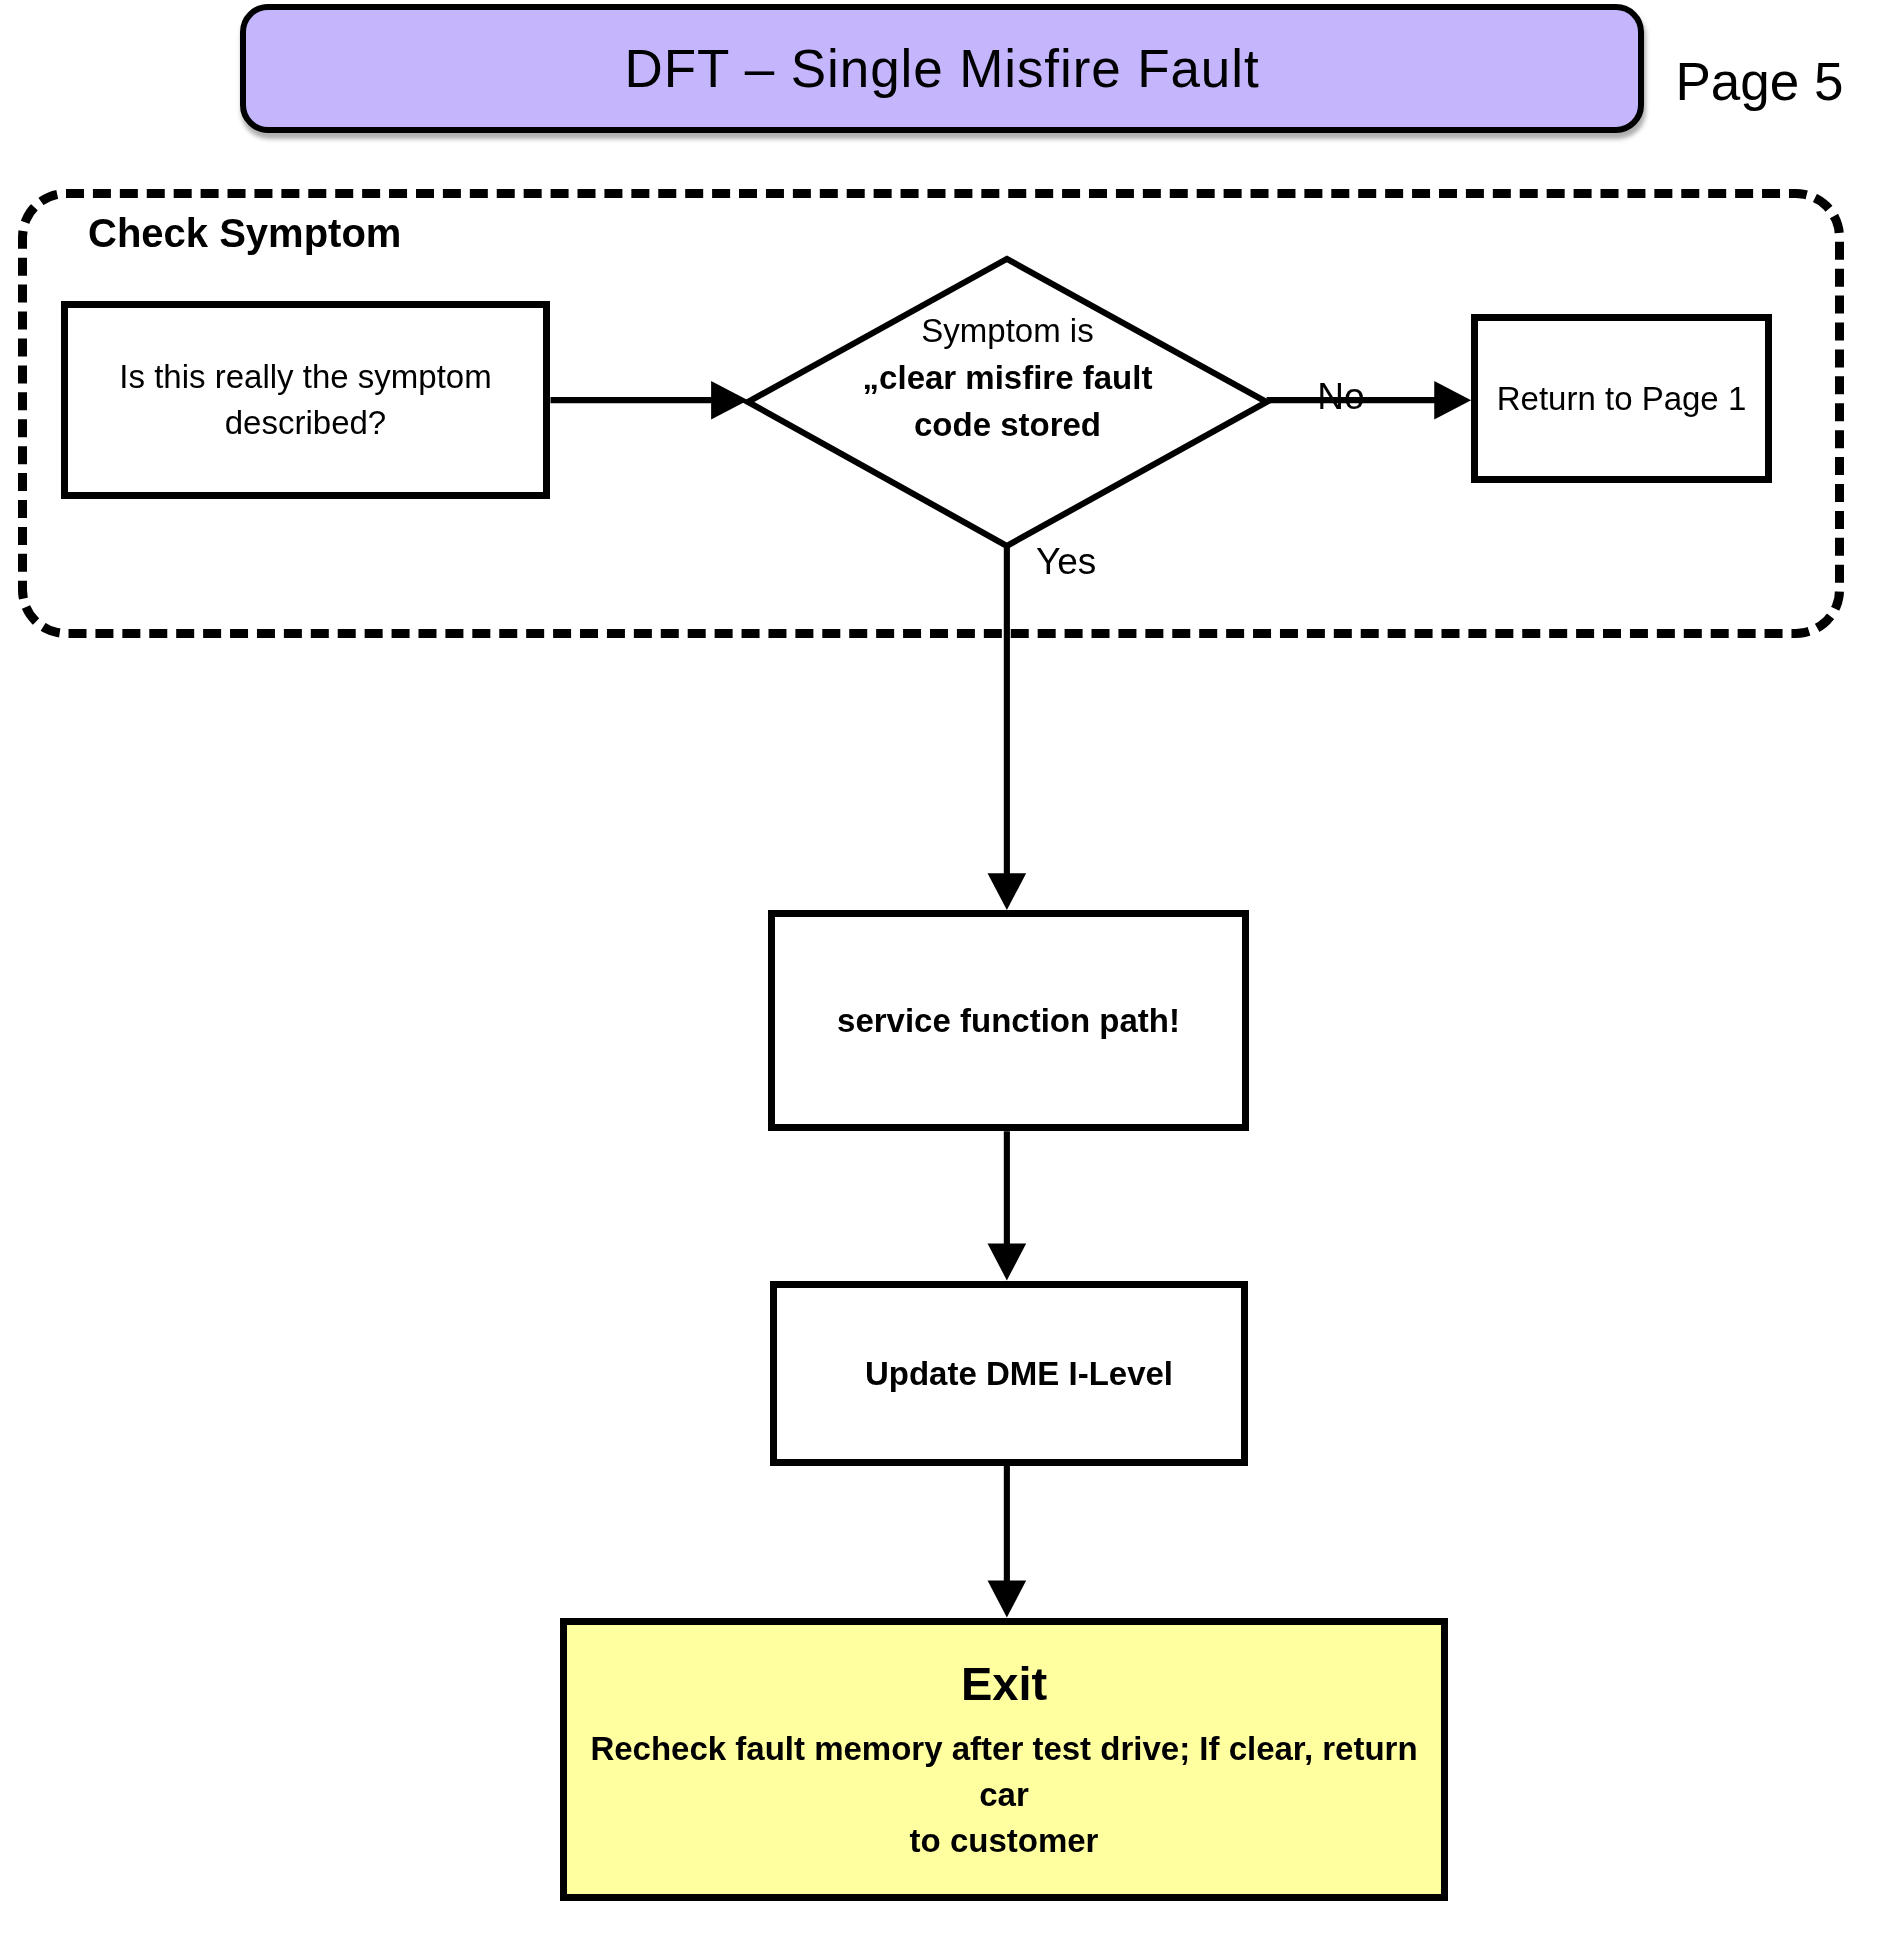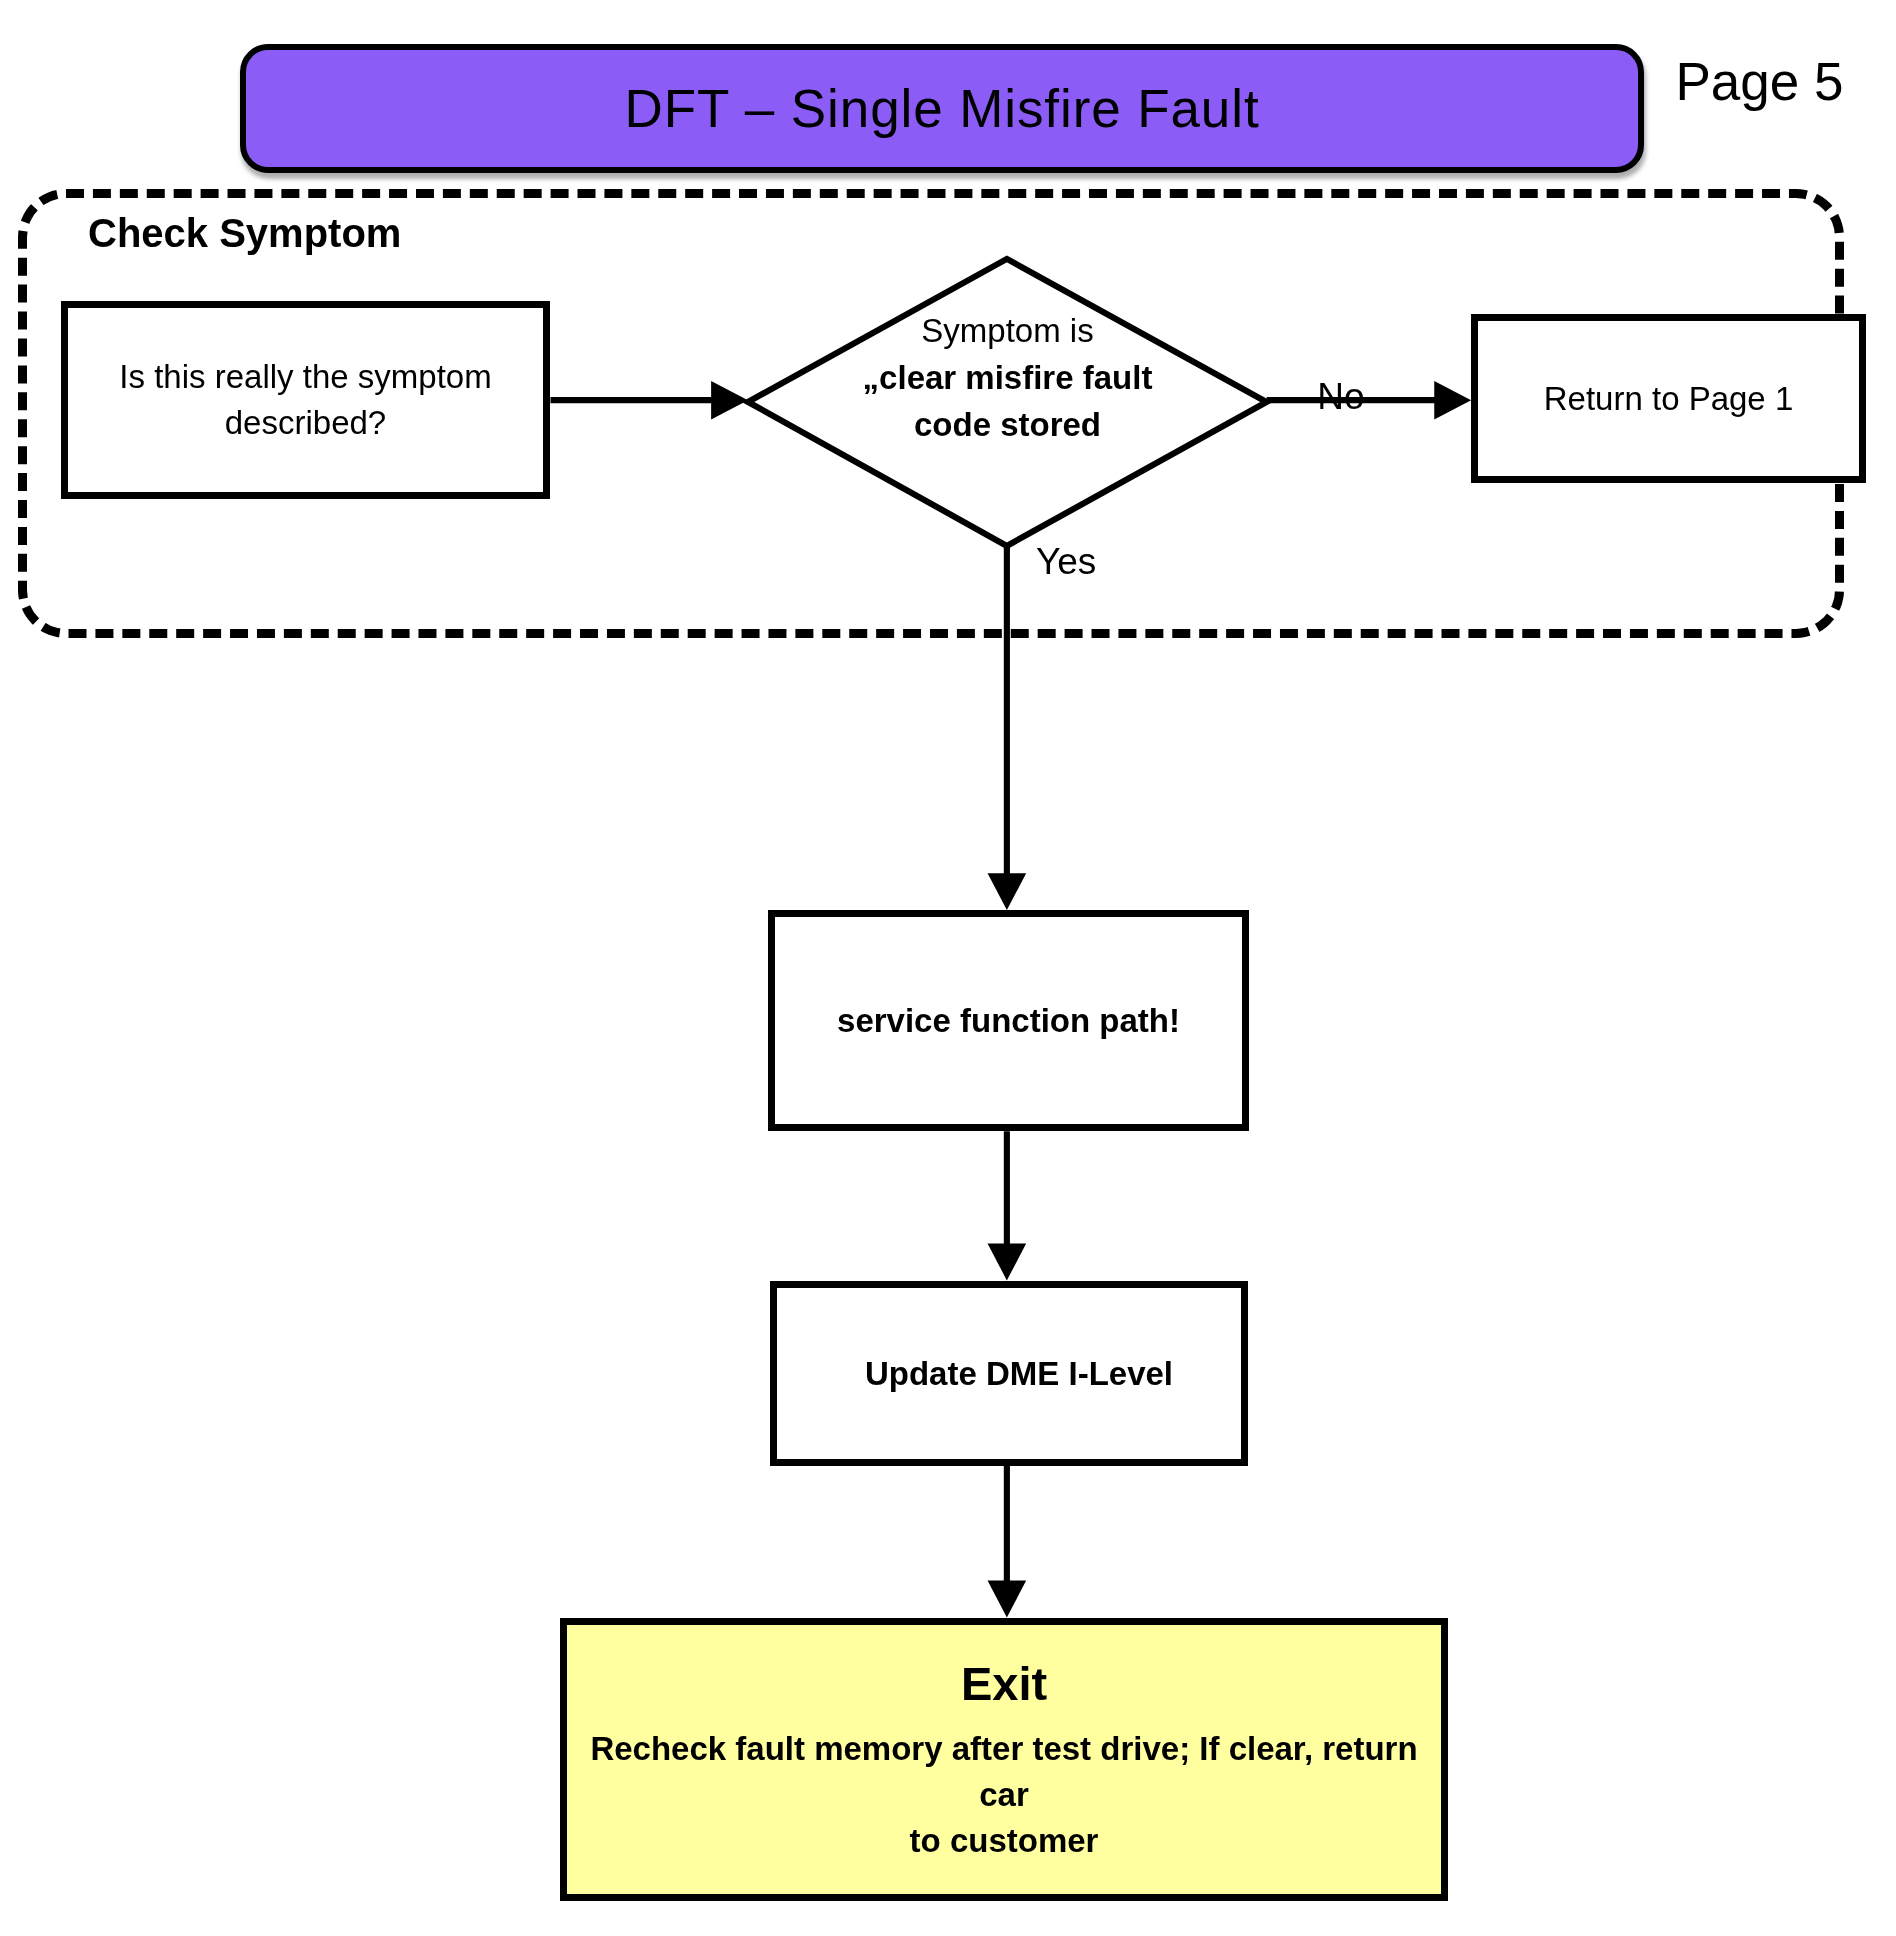--- a/index.html
+++ b/index.html
@@ -5,25 +5,24 @@
   html,body{margin:0;padding:0;background:#ffffff;}
   body{
     width:1897px;height:1936px;position:relative;overflow:hidden;
     font-family:"Liberation Sans", sans-serif;color:#000;
   }
   *{box-sizing:border-box;}
 
   
   .header-pill{
     position:absolute;left:240px;top:4.4px;width:1404px;height:129px;
-    background:#8b5cf6;border:6.1px solid #000;border-radius:28px;
+    background:#c4b5fd;border:6.1px solid #000;border-radius:28px;
     display:flex;align-items:center;justify-content:center;
     box-shadow:1.8px 5.3px 4.4px rgba(110,110,110,0.55);
     z-index:3;
-    margin-top:40px;
   }
   .header-pill .title{font-size:53px;letter-spacing:0.9px;}
   .page-label{
     position:absolute;left:1663px;top:42px;width:193px;height:79px;
     display:flex;align-items:center;justify-content:center;
     font-size:53px;z-index:3;
   }
 
   
   .dashed-box{
@@ -37,21 +36,21 @@
   
   svg.connectors{position:absolute;left:0;top:0;z-index:2;}
 
   
   .node{
     position:absolute;background:#fff;border:7px solid #000;
     display:flex;flex-direction:column;align-items:center;justify-content:center;
     text-align:center;z-index:3;font-size:33px;line-height:46px;
   }
   .node.question{left:61px;top:301px;width:489px;height:198px;padding:0 24.6px;}
-  .node.return{left:1471px;top:314px;width:395px;height:169px;}
+  .node.return{left:1471px;top:314px;width:301px;height:169px;}
   .node.clear{left:768px;top:910px;width:481px;height:221px;font-weight:bold;}
   .node.update{left:770px;top:1281px;width:478px;height:185px;padding-left:20px;}
   .node.update .l1{font-weight:bold;display:block;}
   .node.update .l2{font-weight:normal;display:block;}
   .node.exit{
     left:560px;top:1618px;width:888px;height:283px;background:#FFFFA0;
     justify-content:center;font-weight:bold;
   }
   .node.exit .exit-title{font-size:47px;line-height:58px;display:block;margin-bottom:12.3px;}
   .node.exit .body-line{display:block;font-size:33px;line-height:46px;}

